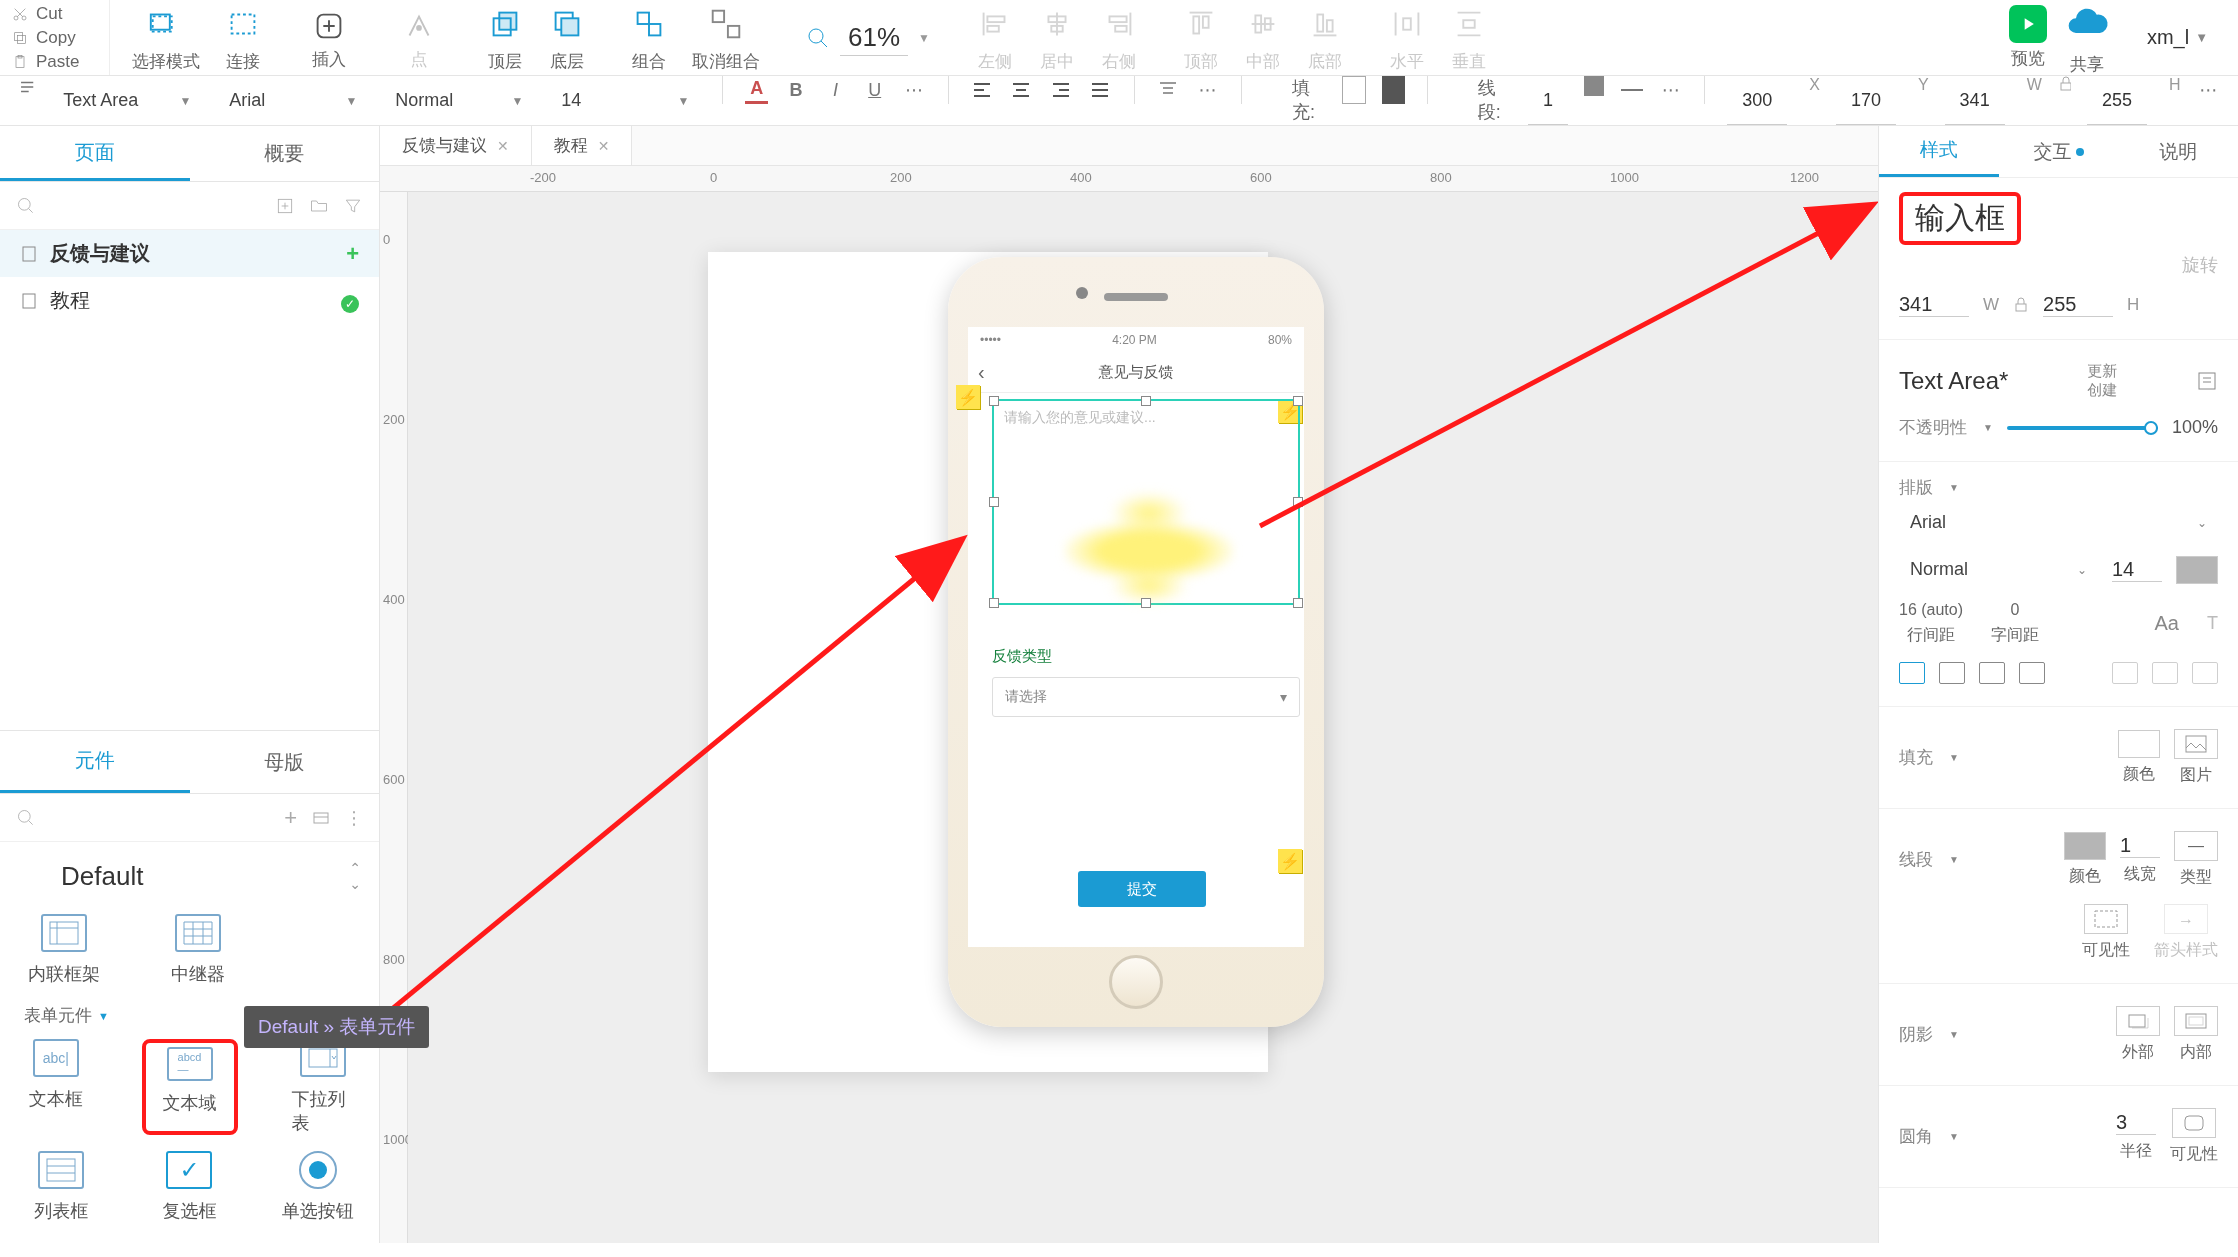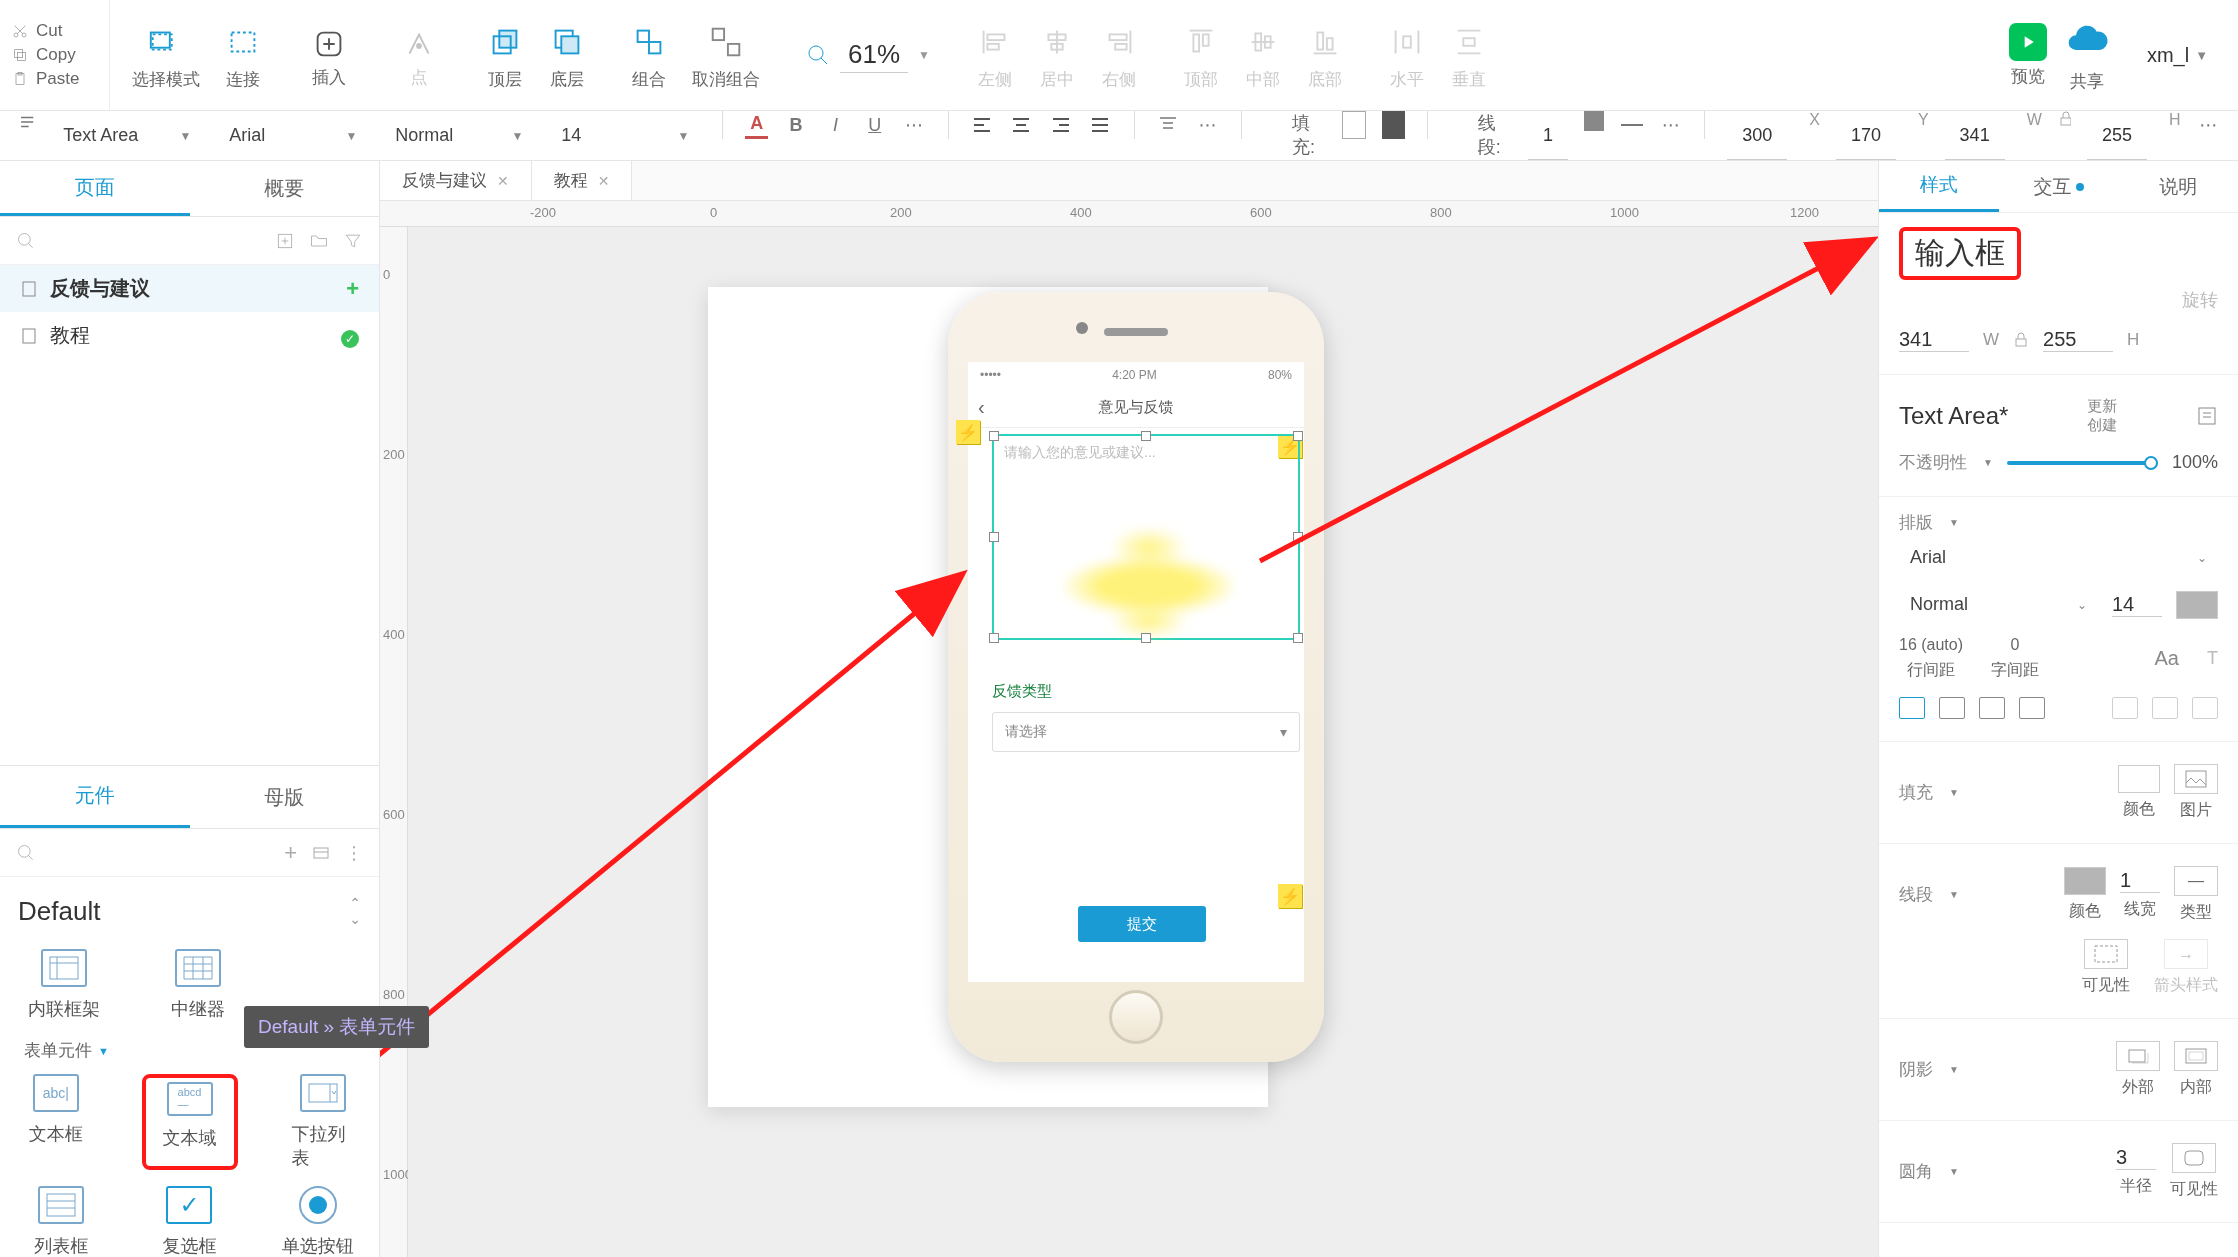--- a/index.html
+++ b/index.html
@@ -1,19 +1,19 @@
 <!DOCTYPE html>
 <html><head>
 <meta charset="utf-8">
 <style>
 * { margin: 0; padding: 0; box-sizing: border-box; font-family: -apple-system, "Segoe UI", Arial, sans-serif; }
 body { background: #fff; width: 2238px; height: 1257px; overflow: hidden; position: relative; font-size: 18px; color: #333; }
 
 
-.topbar { height: 111px; border-bottom: 1px solid #e5e5e5; display: flex; align-items: stretch; }
+.topbar { height: 76px; border-bottom: 1px solid #e5e5e5; display: flex; align-items: stretch; }
 .topbar .clip { width: 110px; border-right: 1px solid #eee; display: flex; flex-direction: column; justify-content: center; padding-left: 12px; gap: 4px; }
 .clip-item { font-size: 17px; color: #666; display: flex; align-items: center; gap: 8px; cursor: pointer; }
 .clip-item svg { width: 16px; height: 16px; stroke: #888; fill: none; }
 
 .tb-group { display: flex; flex-direction: column; align-items: center; justify-content: center; padding: 0 22px; min-width: 90px; color: #666; font-size: 17px; }
 .tb-group.disabled { opacity: .35; }
 .tb-group .ico { height: 44px; display: flex; align-items: center; justify-content: center; }
 .tb-group .ico svg { width: 38px; height: 38px; }
 .tb-dual { flex-direction: row; gap: 24px; }
 .tb-sub { display:flex; flex-direction:column; align-items:center; gap:4px; }
@@ -54,21 +54,21 @@
 .page-item { display:flex; align-items:center; padding:10px 20px; gap:12px; font-size:20px; color:#333; cursor:pointer;}
 .page-item.active { background:#eef7fb; font-weight:600;}
 .page-item .dot { margin-left:auto; font-size:22px;}
 .plus { color:#3ac35a; }
 .check { width:18px; height:18px; border-radius:50%; background:#3ac35a; display:inline-flex; align-items:center; justify-content:center; color:#fff; font-size:12px;}
 
 .left-mid-gap { flex:1; }
 
 .bottom-tabs { display:flex; height:64px; border-top:1px solid #e5e5e5; border-bottom:1px solid #e5e5e5;}
 .lib { padding:12px 18px; }
-.lib-header { font-size:26px; color:#333; display:flex; align-items:center; justify-content:space-between; padding:6px 0 14px;}
+.lib-header { font-size:26px; color:#333; display:flex; align-items:center; justify-content:space-between; padding:6px 0 14px;margin-left:43px;}
 .lib-header .arr { color:#999; font-size:14px;}
 .lib-row { display:flex; gap:54px; padding:8px 6px;}
 .lib-item { display:flex; flex-direction:column; align-items:center; gap:10px; font-size:18px; color:#555; cursor:grab; width:80px;}
 .lib-item .thumb { width:46px; height:38px; border:2px solid #7aa8cc; border-radius:3px; display:flex; align-items:center; justify-content:center; font-size:14px; color:#7aa8cc; background:#fff;}
 .lib-section-title { font-size:17px; color:#666; padding:10px 6px 4px; display:flex; align-items:center; gap:6px;}
 .lib-section-title .tri { color:#1b9bd3; font-size:11px;}
 .redbox { border:4px solid #ff1a1a; border-radius:8px; padding:4px;}
 
 
 .tooltip { position:absolute; left:244px; top:1006px; background:#555; color:#c4b5fd; padding:8px 14px; font-size:19px; border-radius:3px; z-index:50;}

